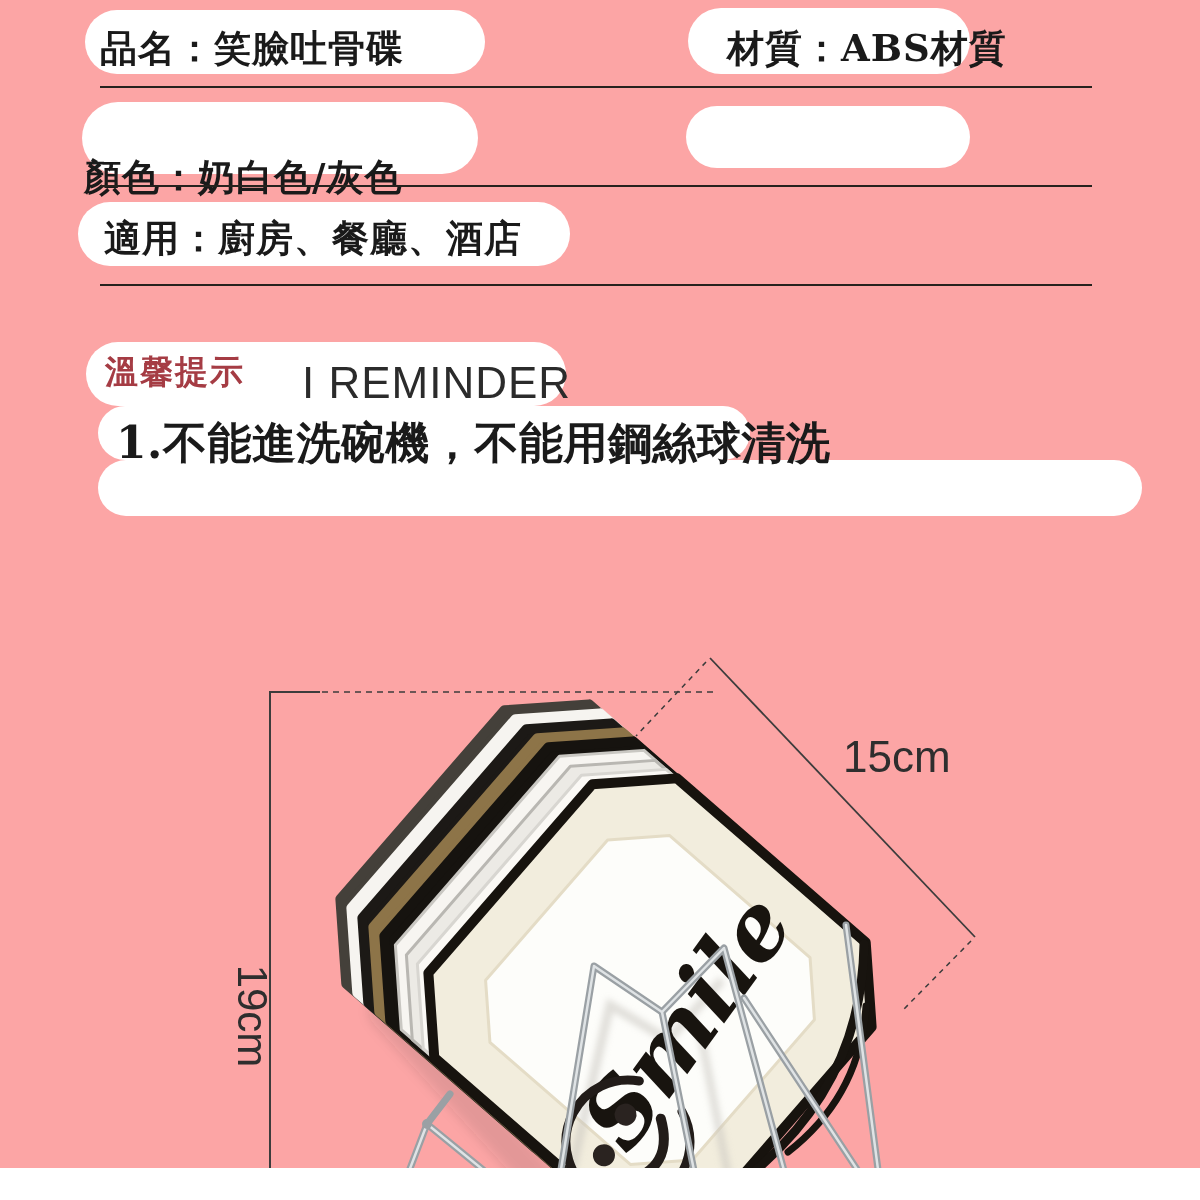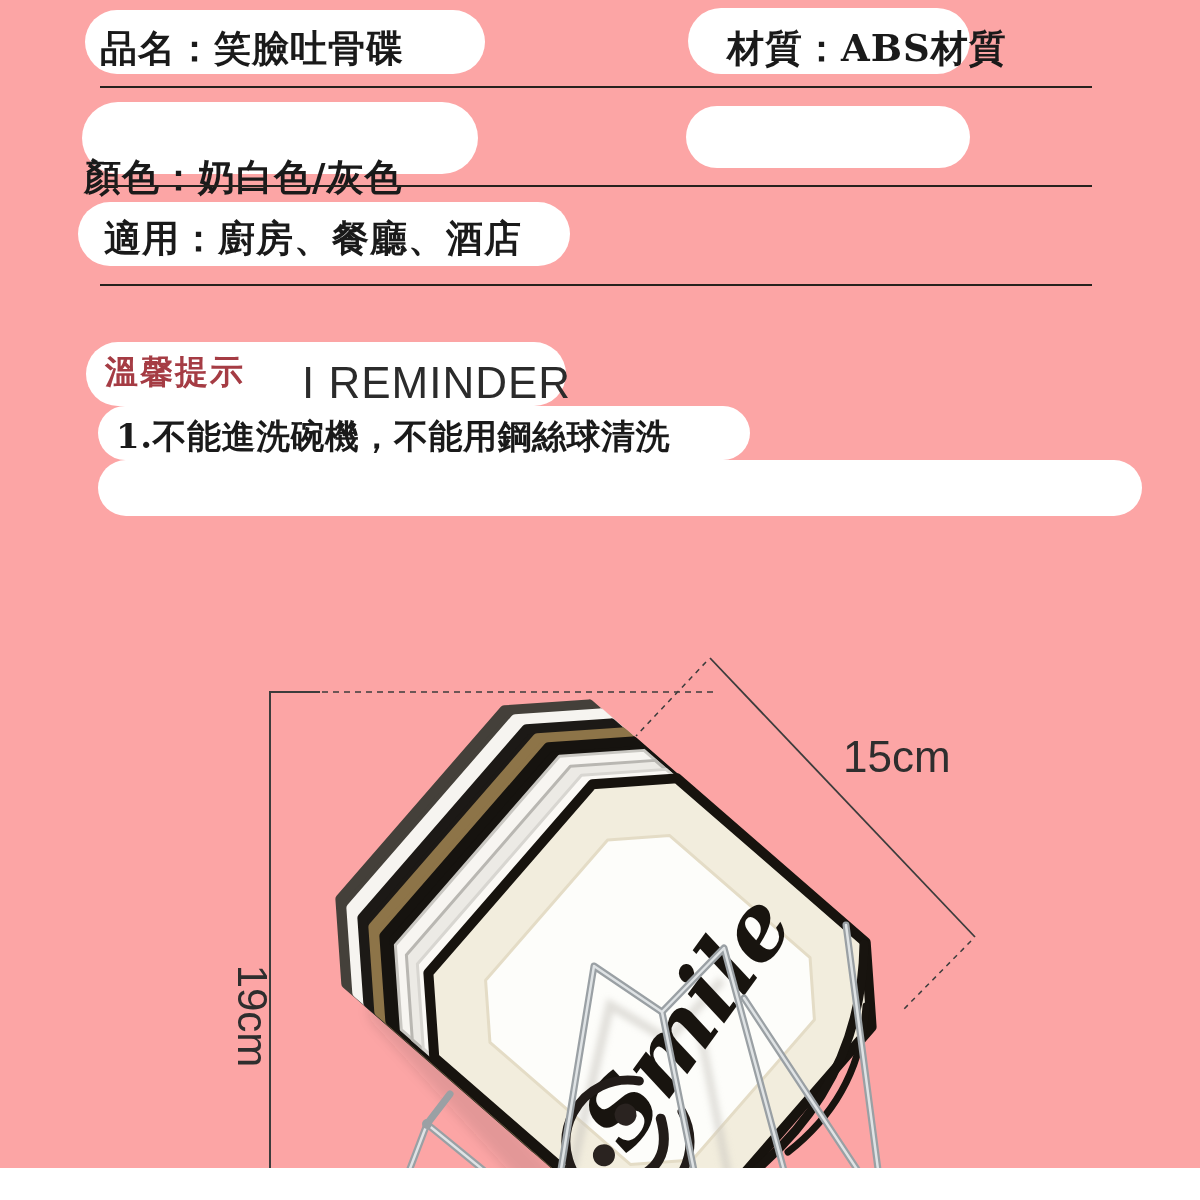--- a/index.html
+++ b/index.html
@@ -5,21 +5,21 @@
   html,body{margin:0;padding:0;}
   #page{
     position:relative;width:1200px;height:1168px;overflow:hidden;
     background:#fca5a5;
     font-family:"DejaVu Serif","Liberation Serif",serif;
     color:#1a1a1a;
   }
   .blob{position:absolute;background:#ffffff;border-radius:36px;}
   .rule{position:absolute;height:2px;background:#26221e;}
   .spec{position:absolute;font-size:37px;font-weight:700;letter-spacing:1px;white-space:nowrap;}
-  .note{position:absolute;font-size:34px;font-weight:700;letter-spacing:0.5px;white-space:nowrap;}
+  .note{position:absolute;font-size:44px;font-weight:700;letter-spacing:0.5px;white-space:nowrap;}
   .title-zh{position:absolute;font-size:33px;font-weight:700;color:#a53c44;letter-spacing:2px;}
   .title-en{position:absolute;font-size:44px;font-weight:500;color:#2b2b2b;
     font-family:"Liberation Sans","DejaVu Sans",sans-serif;letter-spacing:1px;}
   svg text.dim{font-family:"Liberation Sans","DejaVu Sans",sans-serif;fill:#2e2e2e;}
 </style>
 </head>
 <body>
 
 <div id="page">
 

